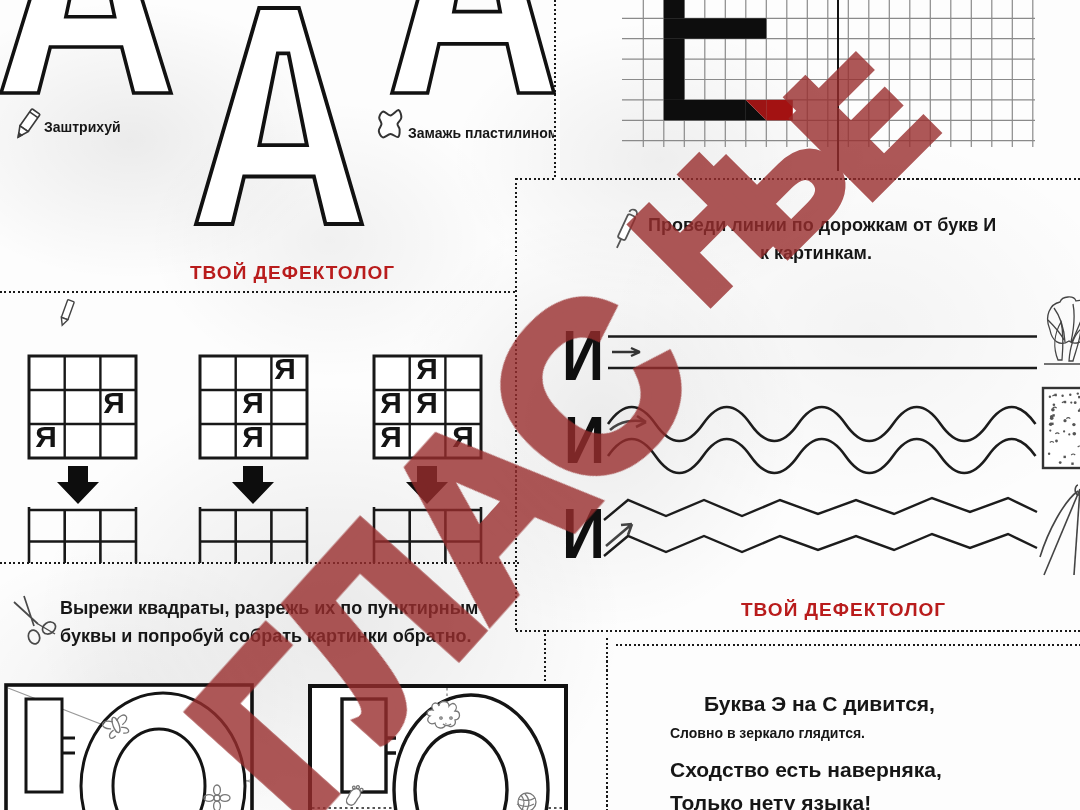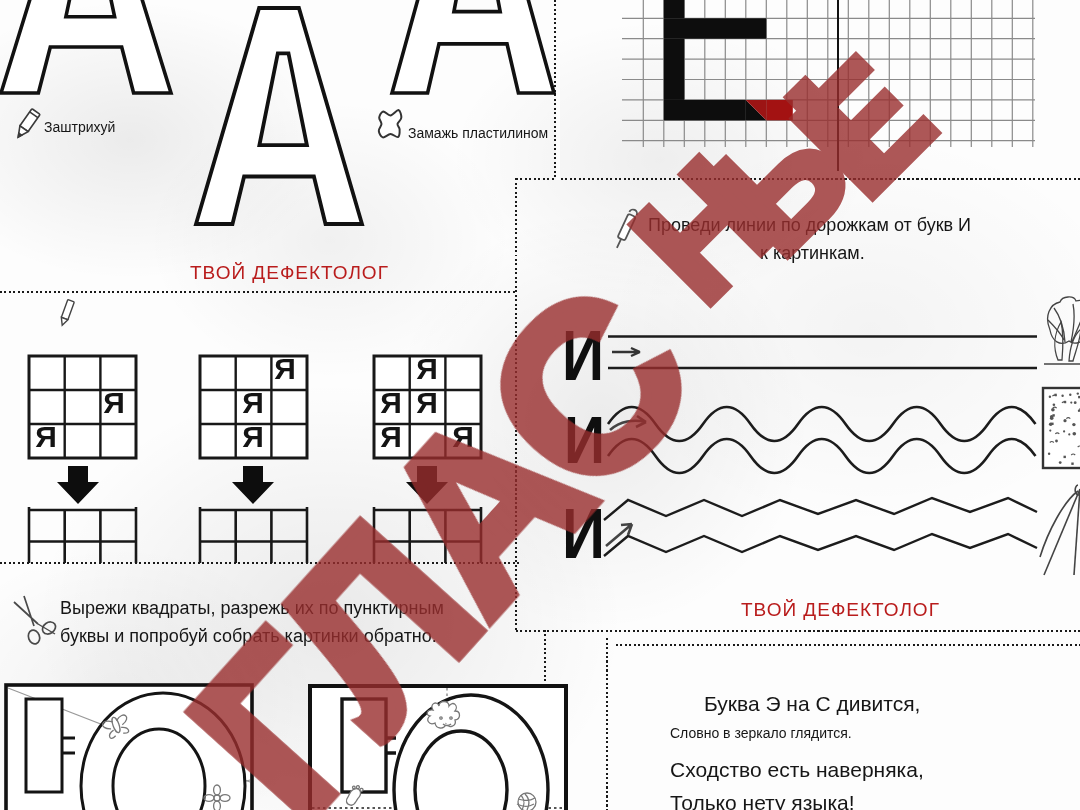--- a/index.html
+++ b/index.html
@@ -1,18 +1,18 @@
 <!DOCTYPE html>
 <html><head>
 <meta charset="utf-8">
 <style>
   html,body{margin:0;padding:0}
   #page{position:relative;width:1080px;height:810px;overflow:hidden;background:#fdfdfd;
         font-family:"Liberation Sans",sans-serif}
-  .t{position:absolute;font-weight:normal;color:#161616;white-space:nowrap}
+  .t{position:absolute;font-weight:bold;color:#161616;white-space:nowrap}
   .gray{color:#b91c1c}
   .dh{position:absolute;height:2px;background-image:repeating-linear-gradient(90deg,#1a1a1a 0,#1a1a1a 2px,transparent 2px,transparent 4.5px)}
   .dv{position:absolute;width:2px;background-image:repeating-linear-gradient(180deg,#1a1a1a 0,#1a1a1a 2px,transparent 2px,transparent 4.5px)}
   svg{position:absolute;overflow:visible}
 </style>
 </head>
 <body>
 <div id="page">
 
 <div style="position:absolute;inset:0;background:

